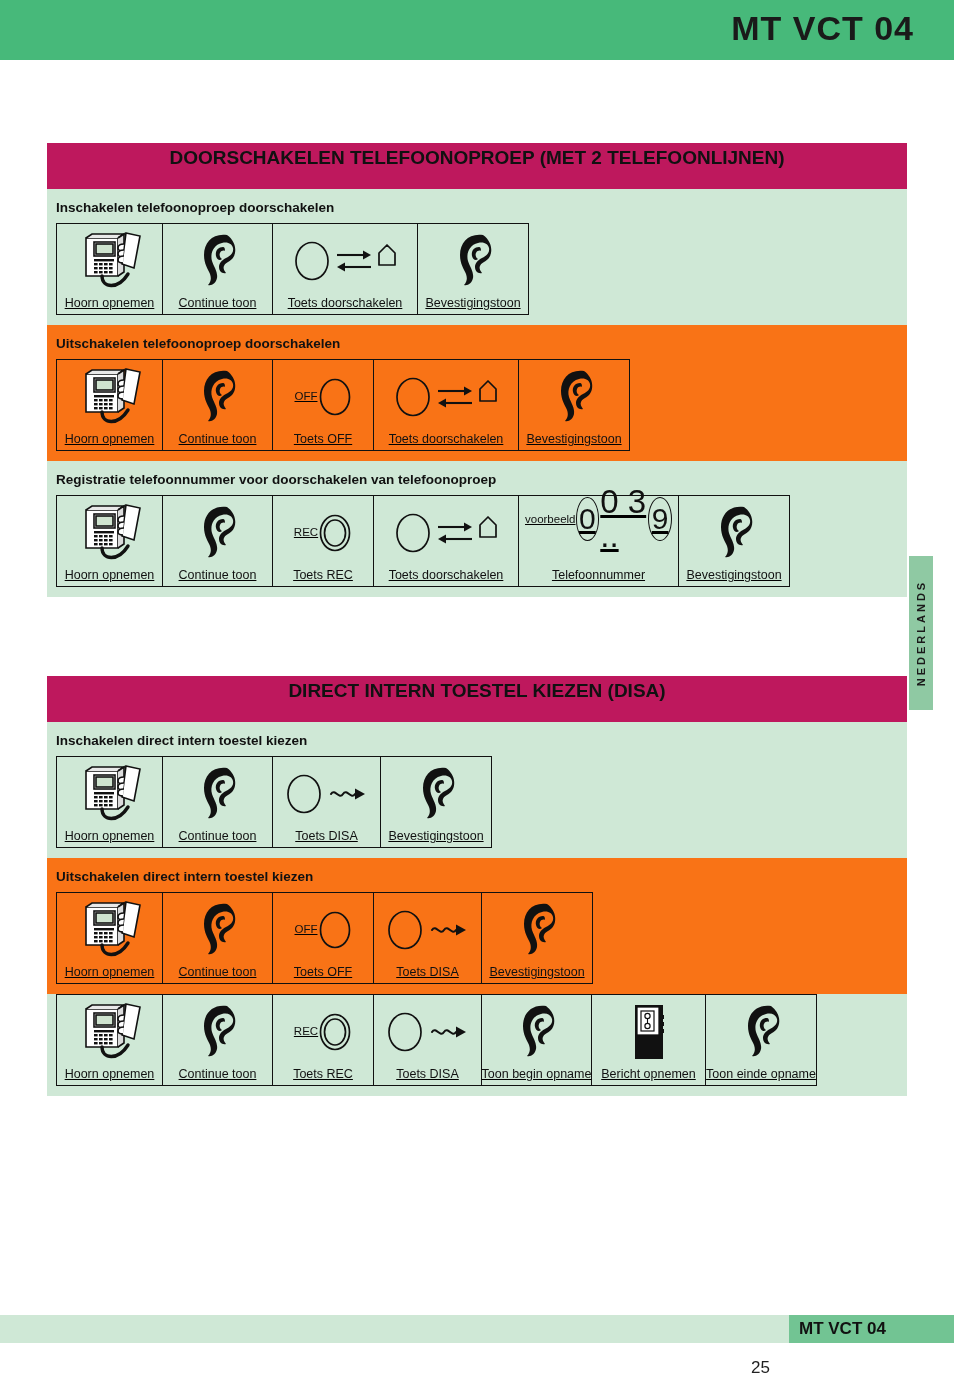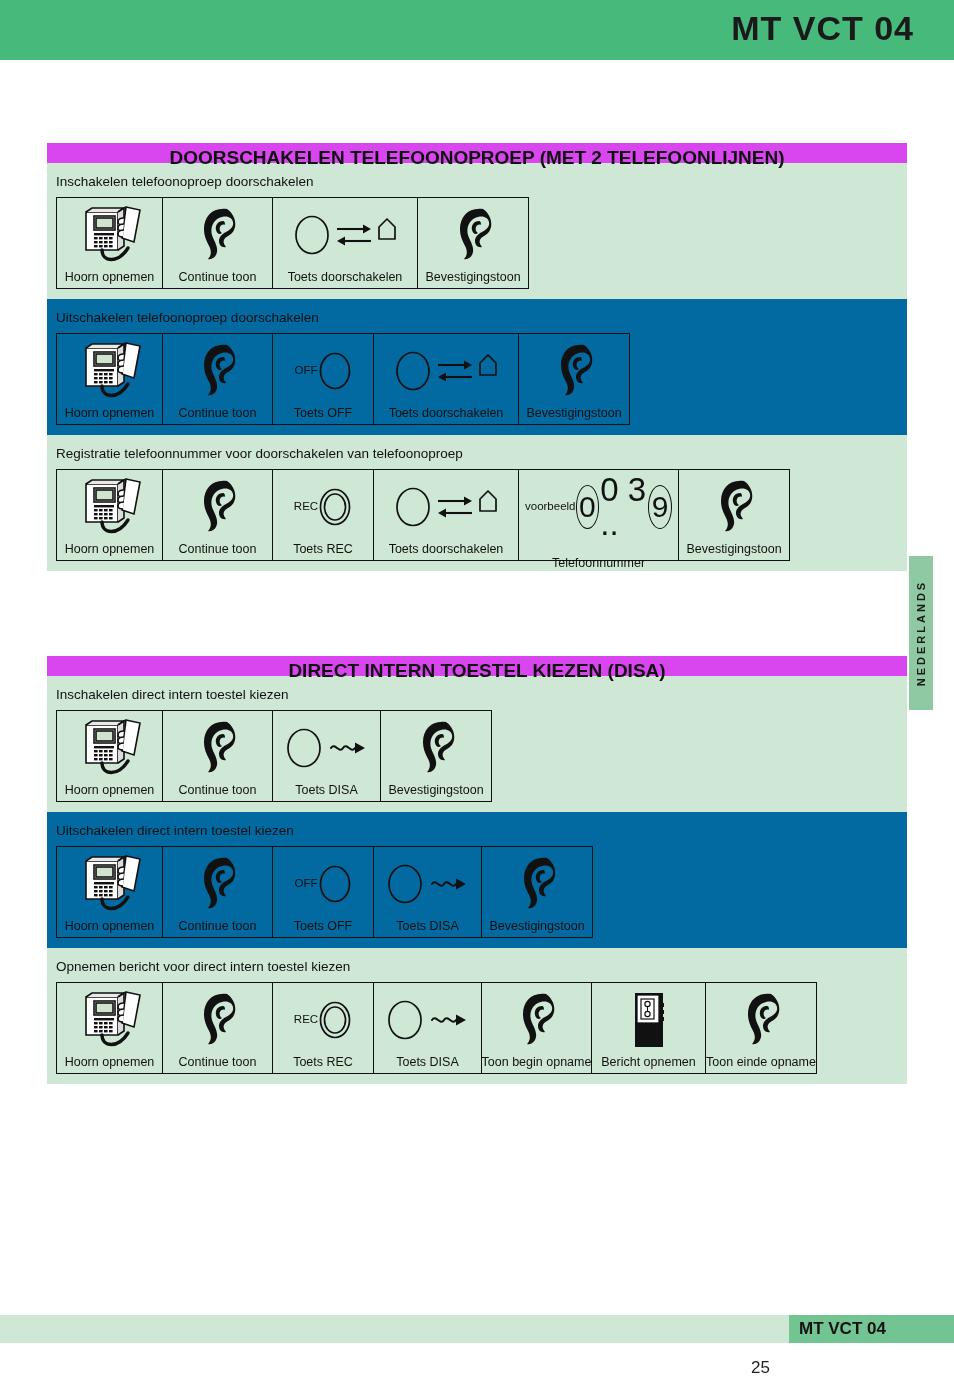--- a/index.html
+++ b/index.html
@@ -38,53 +38,54 @@
     position:absolute;left:-65px;top:65px;
     text-align:center;line-height:24px;
     font-size:11px;font-weight:bold;letter-spacing:3px;
     color:#1a1a1a;
     font-family:"Liberation Sans",sans-serif;
   }
 
   
   .section{position:absolute;left:47px;width:860px;}
   #section-0{top:143px;}
-  #section-1{top:656px;}
+  #section-1{top:676px;}
 
   .section-title{
-    background:#d946ef;
-    height:20px;line-height:30px;
+    background:#be185d;
+    height:46px;line-height:30px;
     text-align:center;
     font-size:19px;font-weight:bold;color:#111;
     letter-spacing:0px;
   }
 
   .block{padding:0 0 0 0;}
   .block.light{background:#cfe8d6;}
-  .block.mid{background:#0369a1;}
+  .block.mid{background:#f97316;}
 
   .block-heading{
-    font-size:13.5px;font-weight:normal;color:#111;
+    font-size:13.5px;font-weight:bold;color:#111;
     padding:11px 0 8px 9px;
     line-height:15px;
   }
 
   
   .steps{
     display:inline-flex;
     border:1.4px solid #111;
     margin:0 0 10px 9px;
     background:transparent;
   }
   .step{
     border-right:1.4px solid #111;
     display:flex;flex-direction:column;
-    align-items:center;justify-content:center;
+    align-items:center;justify-content:flex-end;
     box-sizing:border-box;
     padding:0;
+    text-decoration:underline;
   }
   .step:last-child{border-right:none;}
   .step-icon{
     flex:1 1 auto;
     display:flex;flex-direction:row;
     align-items:center;justify-content:center;
     width:100%;
     padding:4px 6px 2px 6px;
     box-sizing:border-box;
   }
@@ -635,21 +636,21 @@
                 <g fill="#111">
                   <path d="M28 3 C14 1 5 10 5 23 C5 32 9 37 11 42 C12.5 46 12 50 9 53 C13 54 17 51 18 46 C19 40 15 35 13 29 C11 22 14 13 23 11 C29 9.5 33 12 34 16 C35 21 31 24 27 26 C23 28 20 31 20 35 C20 39 23 42 27 41 C25 38 24 36 25 34 C26 31 30 30 33 27 C38 22 38 10 28 3 Z"></path>
                   <path d="M24 15 C19 15 16 19 17 24 C18 28 21 29 23 27 C21 26 20 23 21 21 C22 18.5 25 18 26 19 C26 16.5 25.5 15 24 15 Z"></path>
                 </g>
               </svg>
             </div>
           </div>
           <div class="step-label">Bevestigingstoon</div>
         </div>
       </div></div>
-    <div class="block light"><div class="block-heading">Opnemen bericht voor direct intern toestel kiezen</div><div class="steps rowbox">
+    <div class="block light"><div class="steps rowbox">
         <div class="step w-phone">
           <div class="step-icon">
             <div class="cap blank">&nbsp;</div>
             <div>
               <svg class="ico-phone" viewBox="0 0 74 62" xmlns="http://www.w3.org/2000/svg">
                 <g fill="none" stroke="#111" stroke-width="1.6">
                   <path d="M12 8 L44 8 L44 46 L12 46 Z" fill="#ffffff"></path>
                   <path d="M12 8 L18 4 L50 4 L44 8" fill="#e9e9e9"></path>
                   <path d="M44 8 L50 4 L50 42 L44 46" fill="#dcdcdc"></path>
                   <rect x="20" y="12" width="21" height="14" fill="#ffffff"></rect>

